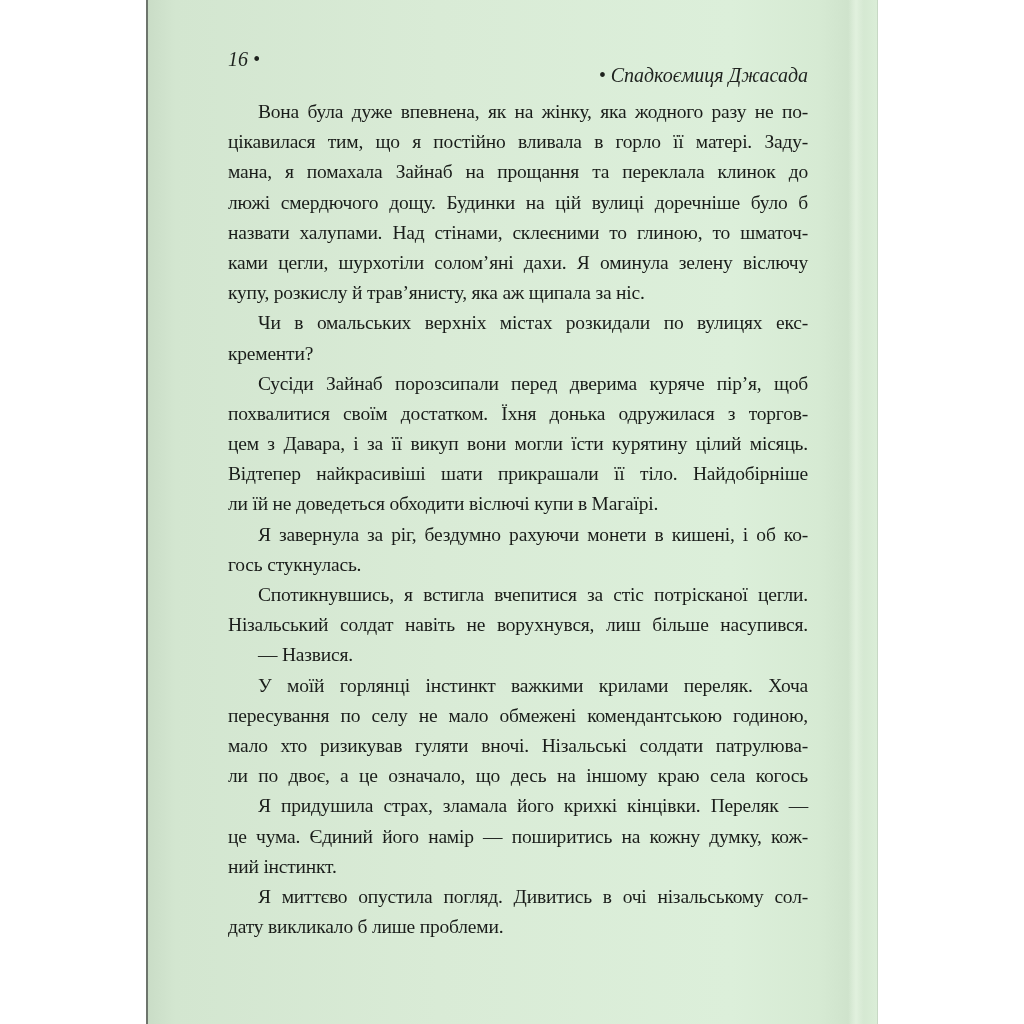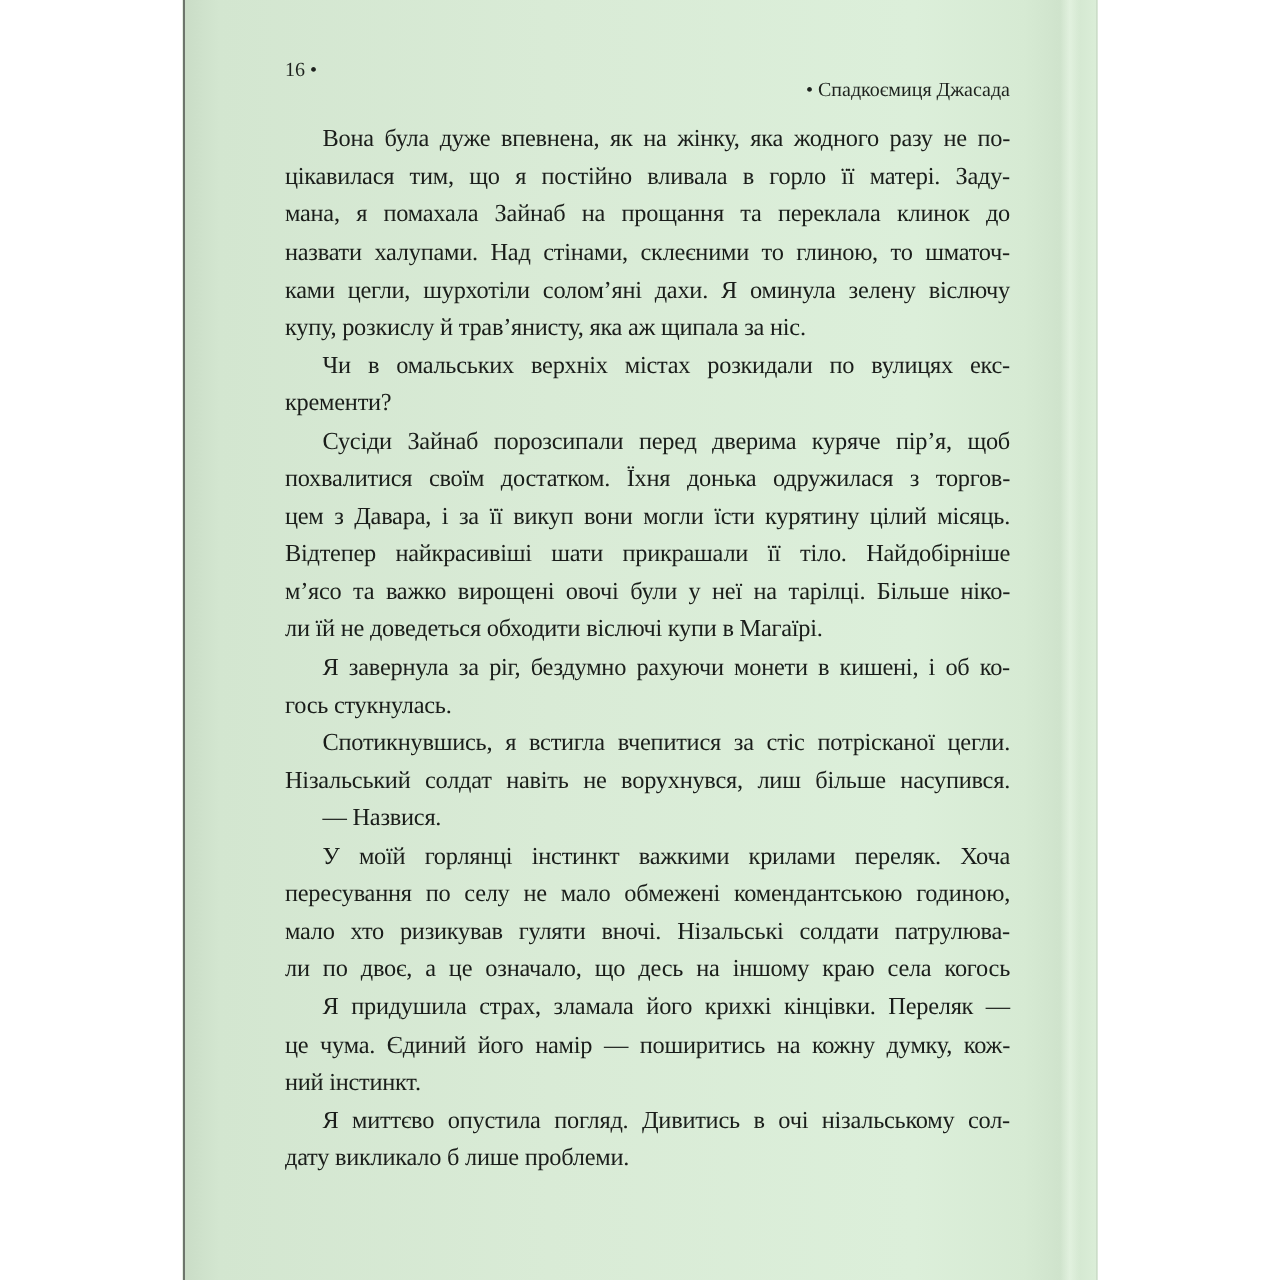--- a/index.html
+++ b/index.html
@@ -28,22 +28,23 @@
       height: 100%;
       background: linear-gradient(90deg, rgba(255,255,255,0) 0%, rgba(235,248,232,0.6) 50%, rgba(255,255,255,0) 100%);
     }
     .running-head {
       position: absolute;
       top: 48px;
       left: 82px;
       width: 580px;
       height: 24px;
       font-family: "Liberation Serif", serif;
-      font-size: 16px;
+      font-size: 20px;
       color: #1e221e;
+      font-style: italic;
     }
     .page-number {
       position: absolute;
       left: 0;
       top: 0;
     }
     .book-title {
       position: absolute;
       right: 0;
       top: 16px;
@@ -79,30 +80,30 @@
 <div class="page">
   <div class="running-head">
     <span class="page-number">16 •</span>
     <span class="book-title">• Спадкоємиця Джасада</span>
   </div>
 
   <div class="body-text">
     <span class="line indent">Вона була дуже впевнена, як на жінку, яка жодного разу не по-</span>
     <span class="line">цікавилася тим, що я постійно вливала в горло її матері. Заду-</span>
     <span class="line">мана, я помахала Зайнаб на прощання та переклала клинок до</span>
+    <span class="line">люжі смердючого дощу. Будинки на цій вулиці доречніше було б</span>
     <span class="line">назвати халупами. Над стінами, склеєними то глиною, то шматоч-</span>
     <span class="line">ками цегли, шурхотіли солом’яні дахи. Я оминула зелену віслючу</span>
     <span class="line last">купу, розкислу й трав’янисту, яка аж щипала за ніс.</span>
     <span class="line indent">Чи в омальських верхніх містах розкидали по вулицях екс-</span>
     <span class="line last">кременти?</span>
     <span class="line indent">Сусіди Зайнаб порозсипали перед дверима куряче пір’я, щоб</span>
     <span class="line">похвалитися своїм достатком. Їхня донька одружилася з торгов-</span>
     <span class="line">цем з Давара, і за її викуп вони могли їсти курятину цілий місяць.</span>
     <span class="line">Відтепер найкрасивіші шати прикрашали її тіло. Найдобірніше</span>
-    <span class="line">м’ясо та важко вирощені овочі були у неї на тарілці. Більше ніко-</span>
     <span class="line last">ли їй не доведеться обходити віслючі купи в Магаїрі.</span>
     <span class="line indent">Я завернула за ріг, бездумно рахуючи монети в кишені, і об ко-</span>
     <span class="line last">гось стукнулась.</span>
     <span class="line indent">Спотикнувшись, я встигла вчепитися за стіс потрісканої цегли.</span>
     <span class="line">Нізальський солдат навіть не ворухнувся, лиш більше насупився.</span>
     <span class="line indent last">— Назвися.</span>
     <span class="line indent">У моїй горлянці інстинкт важкими крилами переляк. Хоча</span>
     <span class="line">пересування по селу не мало обмежені комендантською годиною,</span>
     <span class="line">мало хто ризикував гуляти вночі. Нізальські солдати патрулюва-</span>
     <span class="line">ли по двоє, а це означало, що десь на іншому краю села когось</span>

